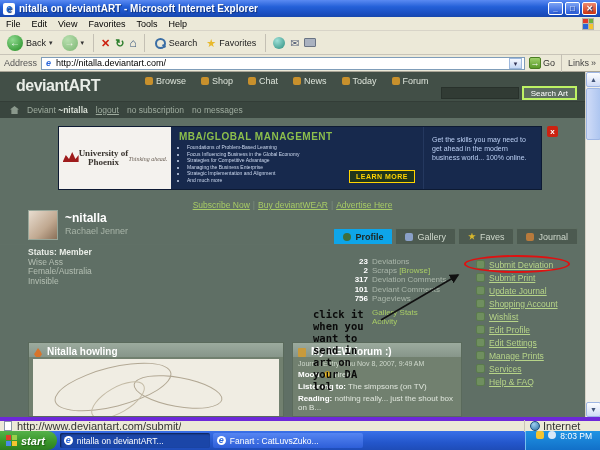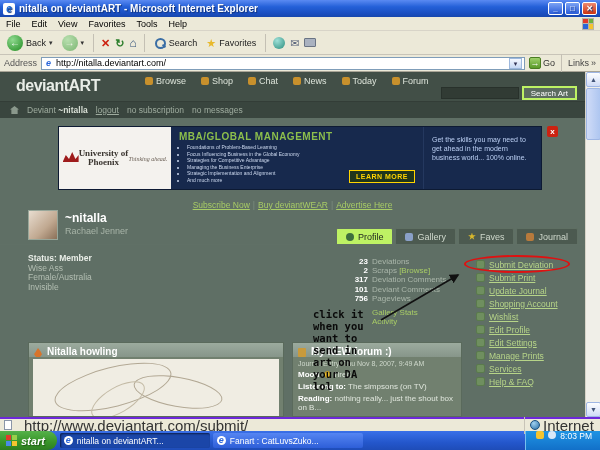--- a/index.html
+++ b/index.html
@@ -109,30 +109,30 @@
   .promo .sep{color:#7d8d80}
 
   
   .avatar{position:absolute;left:28px;top:138px;width:30px;height:30px;border:1px solid #98a79a;
     background:linear-gradient(135deg,#e8ddd0,#c0a890 60%,#8a7058)}
   .username{position:absolute;left:65px;top:139px;font-size:12px;font-weight:bold;color:#fff}
   .realname{position:absolute;left:65px;top:154px;font-size:9px;color:#a8b4a8}
   .tabs{position:absolute;right:22px;top:156px;display:flex;gap:2px}
   .tab{height:16px;padding:0 9px;display:flex;align-items:center;gap:4px;background:#4c5a50;
     color:#cfd8cc;font-size:9px;border:1px solid #5f6f63;border-bottom:none;border-radius:2px 2px 0 0}
-  .tab.active{background:#bef264;color:#1d241f;font-weight:normal}
+  .tab.active{background:#0ea5e9;color:#1d241f;font-weight:bold}
   .tab-ic{width:8px;height:8px;border-radius:2px}
   .tic-profile{background:#3e6e3e;border-radius:50%}
   .tic-gallery{background:#8aa0c8}
   .tic-faves{background:#d8b82c;clip-path:polygon(50% 0,61% 35%,98% 35%,68% 57%,79% 91%,50% 70%,21% 91%,32% 57%,2% 35%,39% 35%)}
   .tic-journal{background:#b87a3c}
   .tabs-rule{position:absolute;top:172px;left:0;right:15px;height:1px;background:#73827716}
 
   
-  .col1{position:absolute;left:28px;top:182px;font-size:8.5px;color:#b4bfb3;line-height:9.5px}
+  .col1{position:absolute;left:28px;top:176px;font-size:8.5px;color:#b4bfb3;line-height:9.5px}
   .col1 .status{color:#eaeee8;font-weight:bold}
   .col2{position:absolute;left:340px;top:185px;font-size:8px;color:#aab6aa;line-height:9.2px}
   .col2 .num{display:inline-block;width:28px;text-align:right;margin-right:4px;color:#fff;font-weight:bold}
   .lnk{color:#a8cc66;}
   .stat-links{margin-top:5px;padding-left:32px}
   .col3{position:absolute;left:476px;top:186px;font-size:8.5px;color:#b6d488}
   .col3 .item{display:flex;align-items:center;gap:4px;height:13px}
   .col3 .lic{width:9px;height:9px;background:#6f8f5f;border:1px solid #5a7a4c;border-radius:2px;flex:0 0 auto}
   .col3 .txt{text-decoration:underline;white-space:nowrap}
 
@@ -164,22 +164,22 @@
 
   
   .scrollbar{position:absolute;right:0;top:0;width:15px;height:345px;background:#f0efe8;border-left:1px solid #d8d4c8}
   .sb-btn{position:absolute;left:0;width:15px;height:15px;background:linear-gradient(180deg,#fdfefe,#cfdbf7);
     border:1px solid #9eb6e4;border-radius:2px;color:#44567a;font-size:7px;text-align:center;line-height:13px}
   .sb-up{top:0}.sb-down{bottom:0}
   .sb-thumb{position:absolute;left:0;top:16px;width:15px;height:52px;
     background:linear-gradient(90deg,#cfdbf7,#aec6f0);border:1px solid #9eb6e4;border-radius:2px}
 
   
-  .statusbar{height:14px;display:flex;align-items:center;gap:12px;background:#ece9d8;
-    border-top:2px solid #6d28d9;font-size:15px;color:#333;padding:0 4px}
+  .statusbar{height:14px;display:flex;align-items:center;gap:5px;background:#ece9d8;
+    border-top:4px solid #6d28d9;font-size:11px;color:#333;padding:0 4px}
   .page-mini{width:8px;height:10px;background:#fff;border:1px solid #8a96a8;flex:0 0 auto}
   .status-url{white-space:nowrap;overflow:hidden}
   .zone{margin-left:auto;display:flex;align-items:center;gap:3px;border-left:1px solid #c8c4b8;
     padding-left:5px;min-width:72px}
   .globe{width:10px;height:10px;border-radius:50%;background:radial-gradient(circle at 35% 30%,#9fd0f0,#2a6ea5);
     border:1px solid #1a4e80}
 
   
   .taskbar{height:19px;display:flex;align-items:stretch;background:linear-gradient(180deg,#3a70e8,#2457cc 60%,#1e4cb8)}
   .start{display:flex;align-items:center;gap:4px;padding:0 12px 0 6px;

